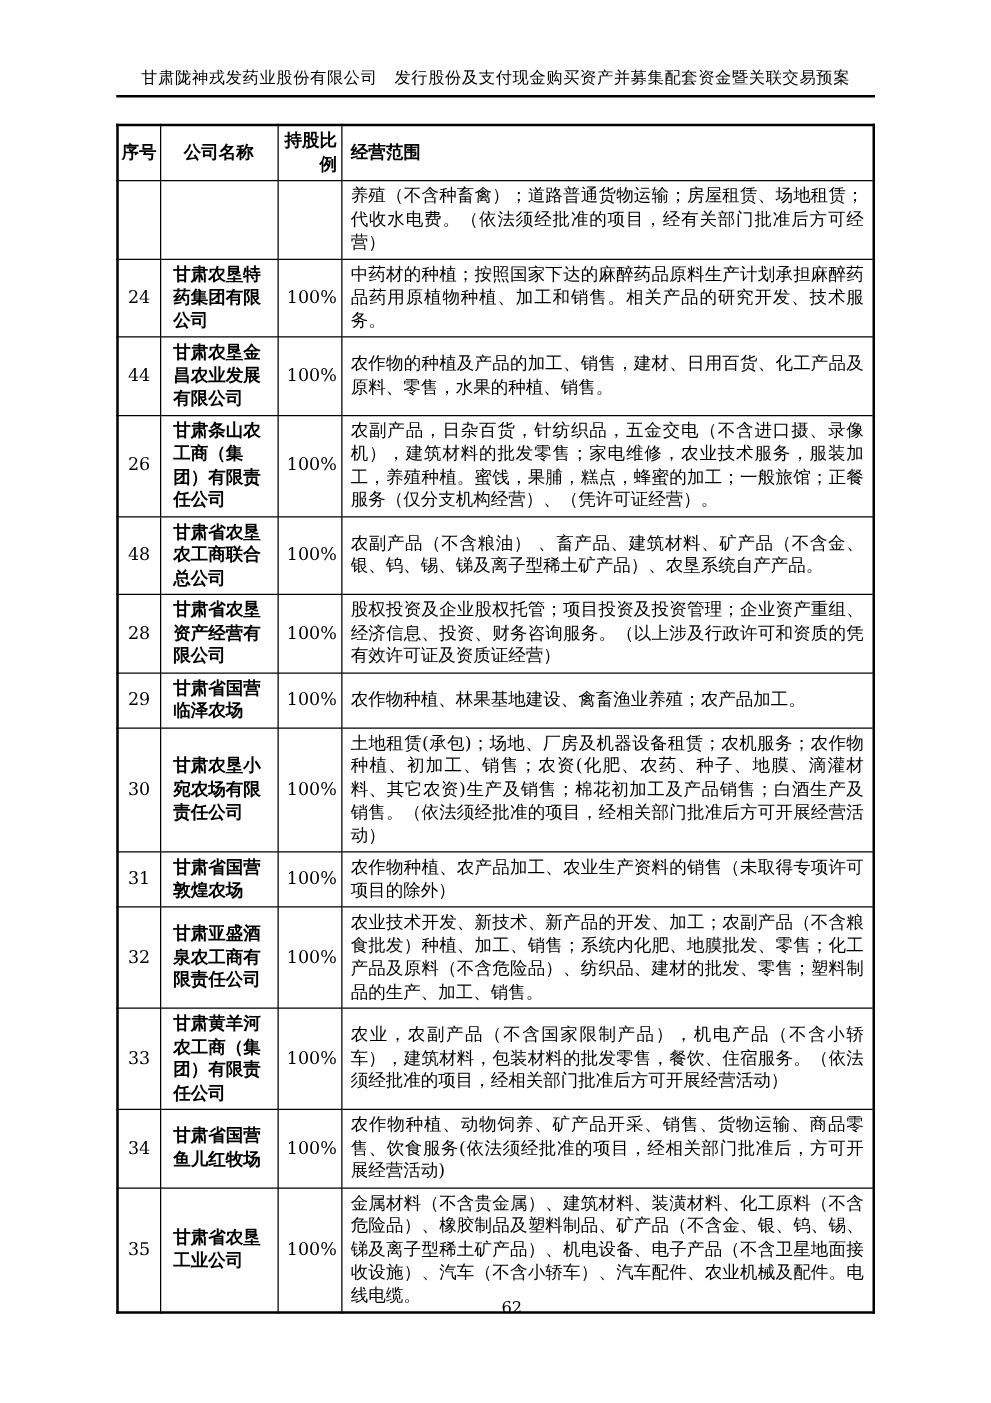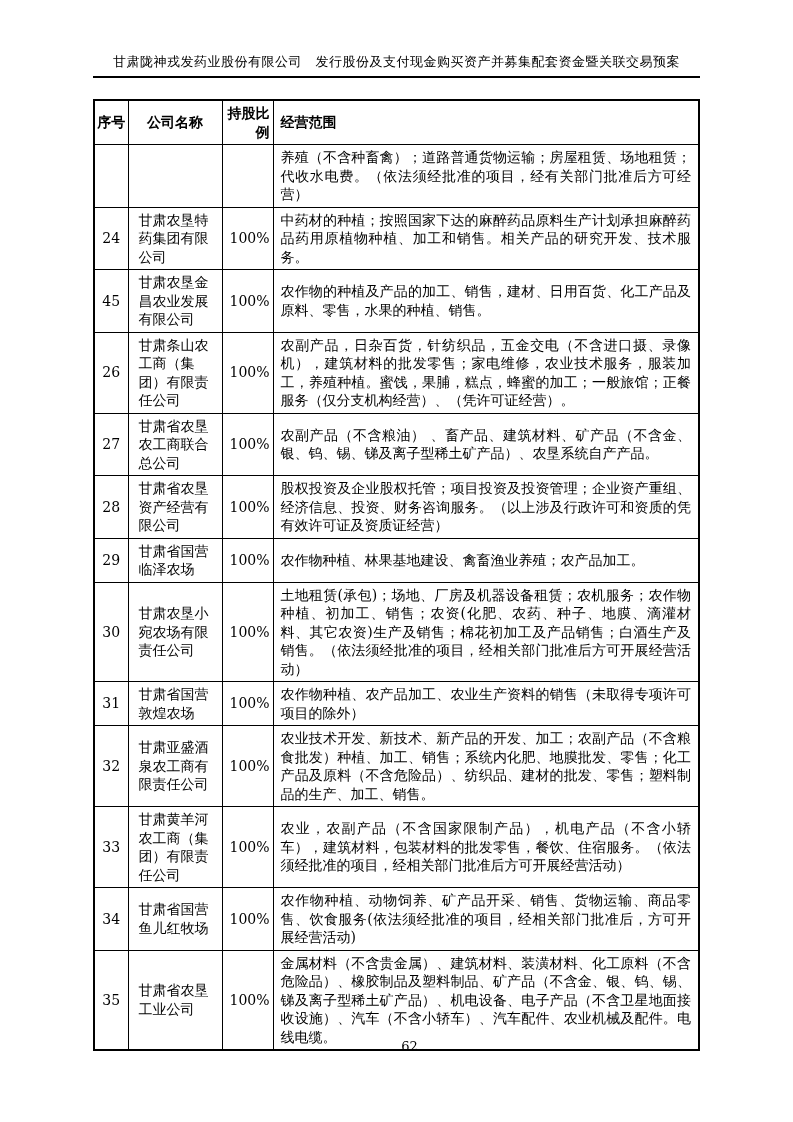--- a/index.html
+++ b/index.html
@@ -45,21 +45,21 @@
   }
   th.col-no, td.col-no       { width: 34px;  text-align: center; padding: 3px 2px; }
   th.col-name, td.col-name   { width: 94px;  padding: 3px 10px; }
   th.col-ratio, td.col-ratio { width: 51px;  text-align: right; padding: 3px 3px; }
   th.col-scope, td.col-scope { padding: 3px 7px; text-align: justify; }
   thead th {
     font-weight: bold;
     text-align: center;
     padding: 4px 2px;
   }
-  td.col-name { font-weight: normal; margin-left: 28px; }
+  td.col-name { font-weight: bold; margin-left: 28px; }
   td.col-no, td.col-ratio { font-family: "DejaVu Serif", "Liberation Serif", serif; }
   .doc-footer {
     position: absolute;
     left: 13px;
     top: 1039px;
     width: 793px;
     text-align: center;
     font-size: 13px;
   }
 </style>
@@ -88,33 +88,33 @@
     <td class="col-ratio"></td>
     <td class="col-scope">养殖（不含种畜禽）；道路普通货物运输；房屋租赁、场地租赁；代收水电费。（依法须经批准的项目，经有关部门批准后方可经营）</td>
   </tr>
         <tr>
     <td class="col-no">24</td>
     <td class="col-name">甘肃农垦特药集团有限公司</td>
     <td class="col-ratio">100%</td>
     <td class="col-scope">中药材的种植；按照国家下达的麻醉药品原料生产计划承担麻醉药品药用原植物种植、加工和销售。相关产品的研究开发、技术服务。</td>
   </tr>
         <tr>
-    <td class="col-no">45</td>
+    <td class="col-no">44</td>
     <td class="col-name">甘肃农垦金昌农业发展有限公司</td>
     <td class="col-ratio">100%</td>
     <td class="col-scope">农作物的种植及产品的加工、销售，建材、日用百货、化工产品及原料、零售，水果的种植、销售。</td>
   </tr>
         <tr>
     <td class="col-no">26</td>
     <td class="col-name">甘肃条山农工商（集团）有限责任公司</td>
     <td class="col-ratio">100%</td>
     <td class="col-scope">农副产品，日杂百货，针纺织品，五金交电（不含进口摄、录像机），建筑材料的批发零售；家电维修，农业技术服务，服装加工，养殖种植。蜜饯，果脯，糕点，蜂蜜的加工；一般旅馆；正餐服务（仅分支机构经营）、（凭许可证经营）。</td>
   </tr>
         <tr>
-    <td class="col-no">27</td>
+    <td class="col-no">48</td>
     <td class="col-name">甘肃省农垦农工商联合总公司</td>
     <td class="col-ratio">100%</td>
     <td class="col-scope">农副产品（不含粮油） 、畜产品、建筑材料、矿产品（不含金、银、钨、锡、锑及离子型稀土矿产品）、农垦系统自产产品。</td>
   </tr>
         <tr>
     <td class="col-no">28</td>
     <td class="col-name">甘肃省农垦资产经营有限公司</td>
     <td class="col-ratio">100%</td>
     <td class="col-scope">股权投资及企业股权托管；项目投资及投资管理；企业资产重组、经济信息、投资、财务咨询服务。（以上涉及行政许可和资质的凭有效许可证及资质证经营）</td>
   </tr>

